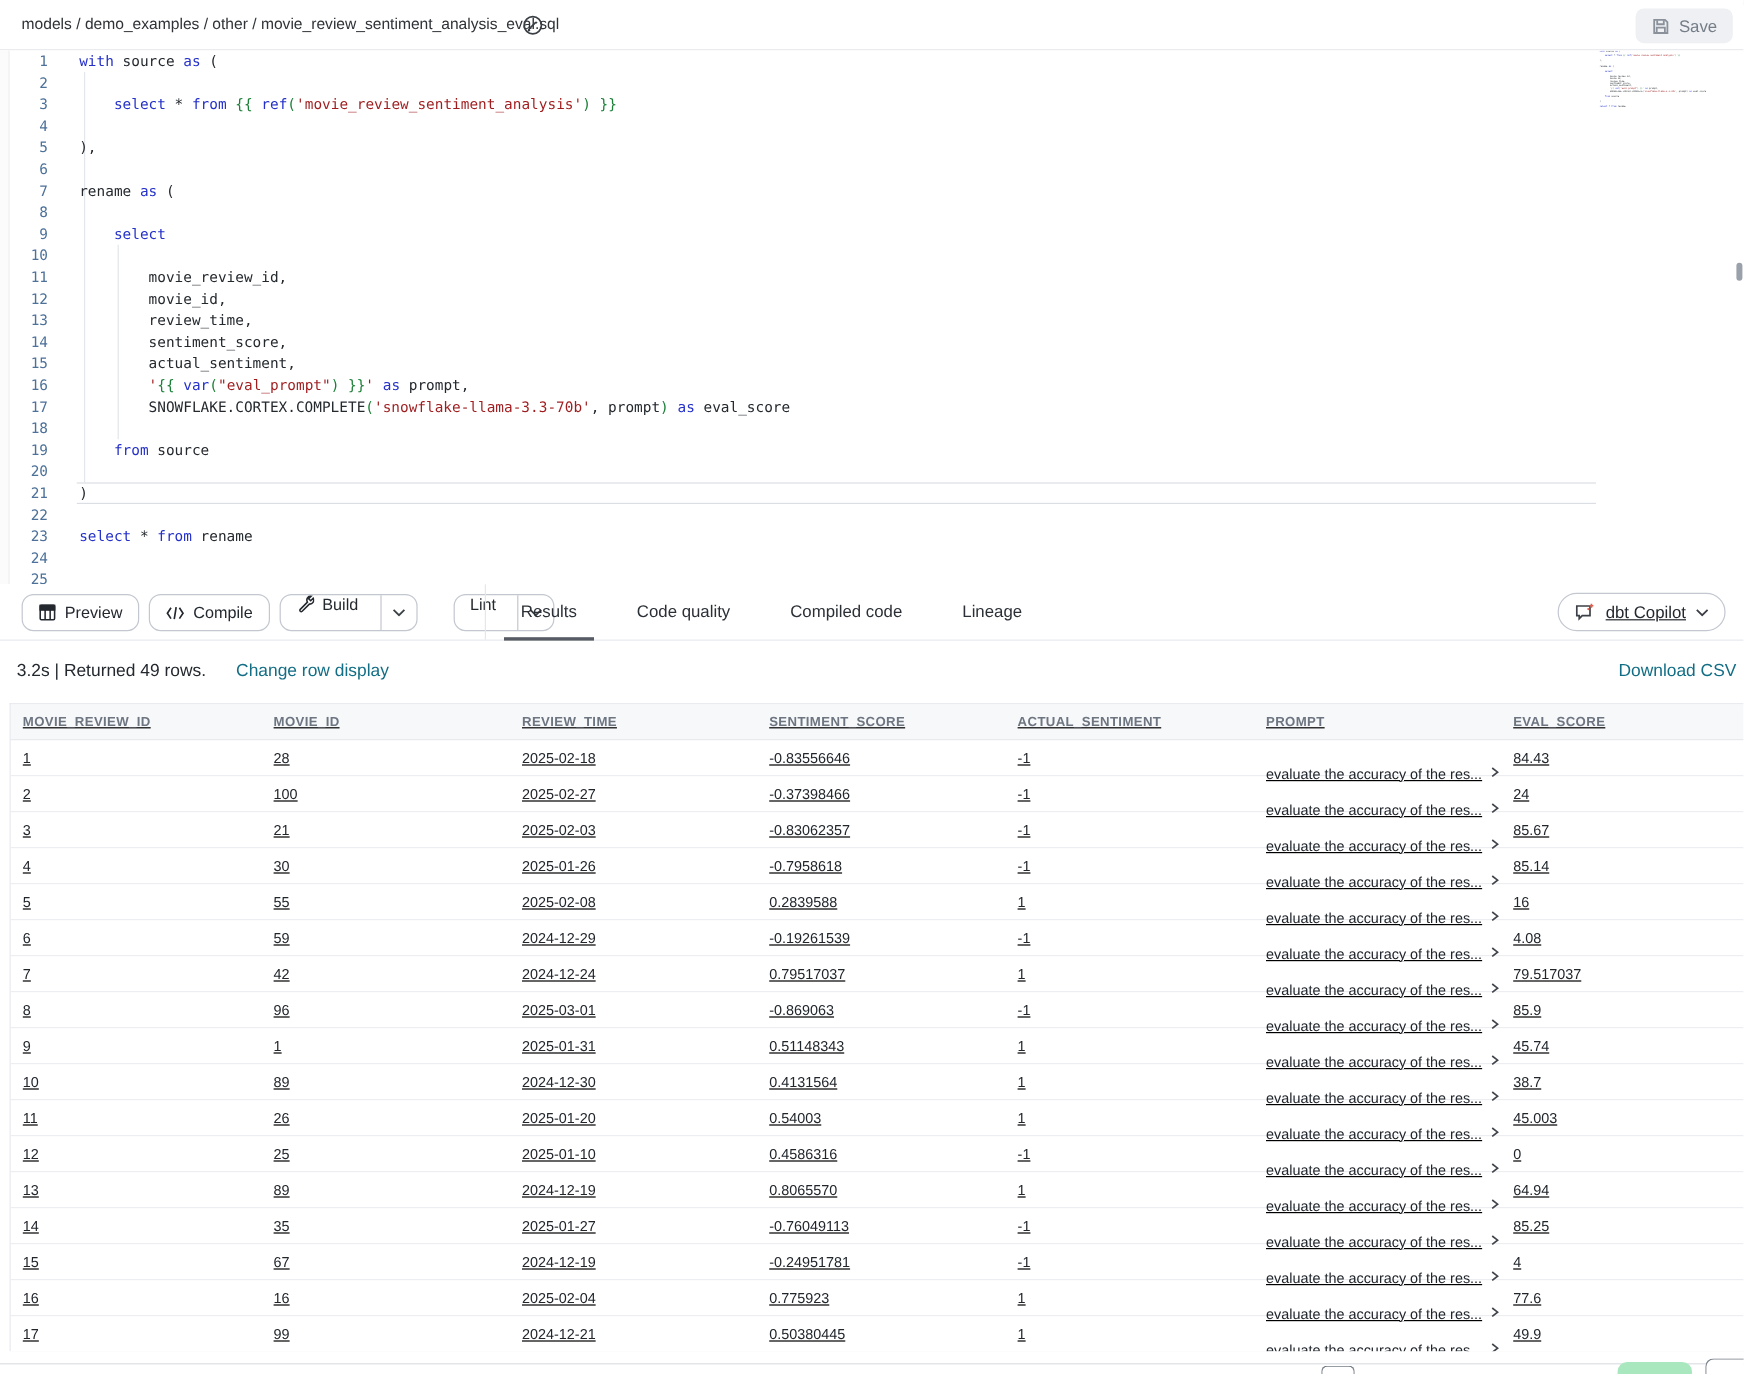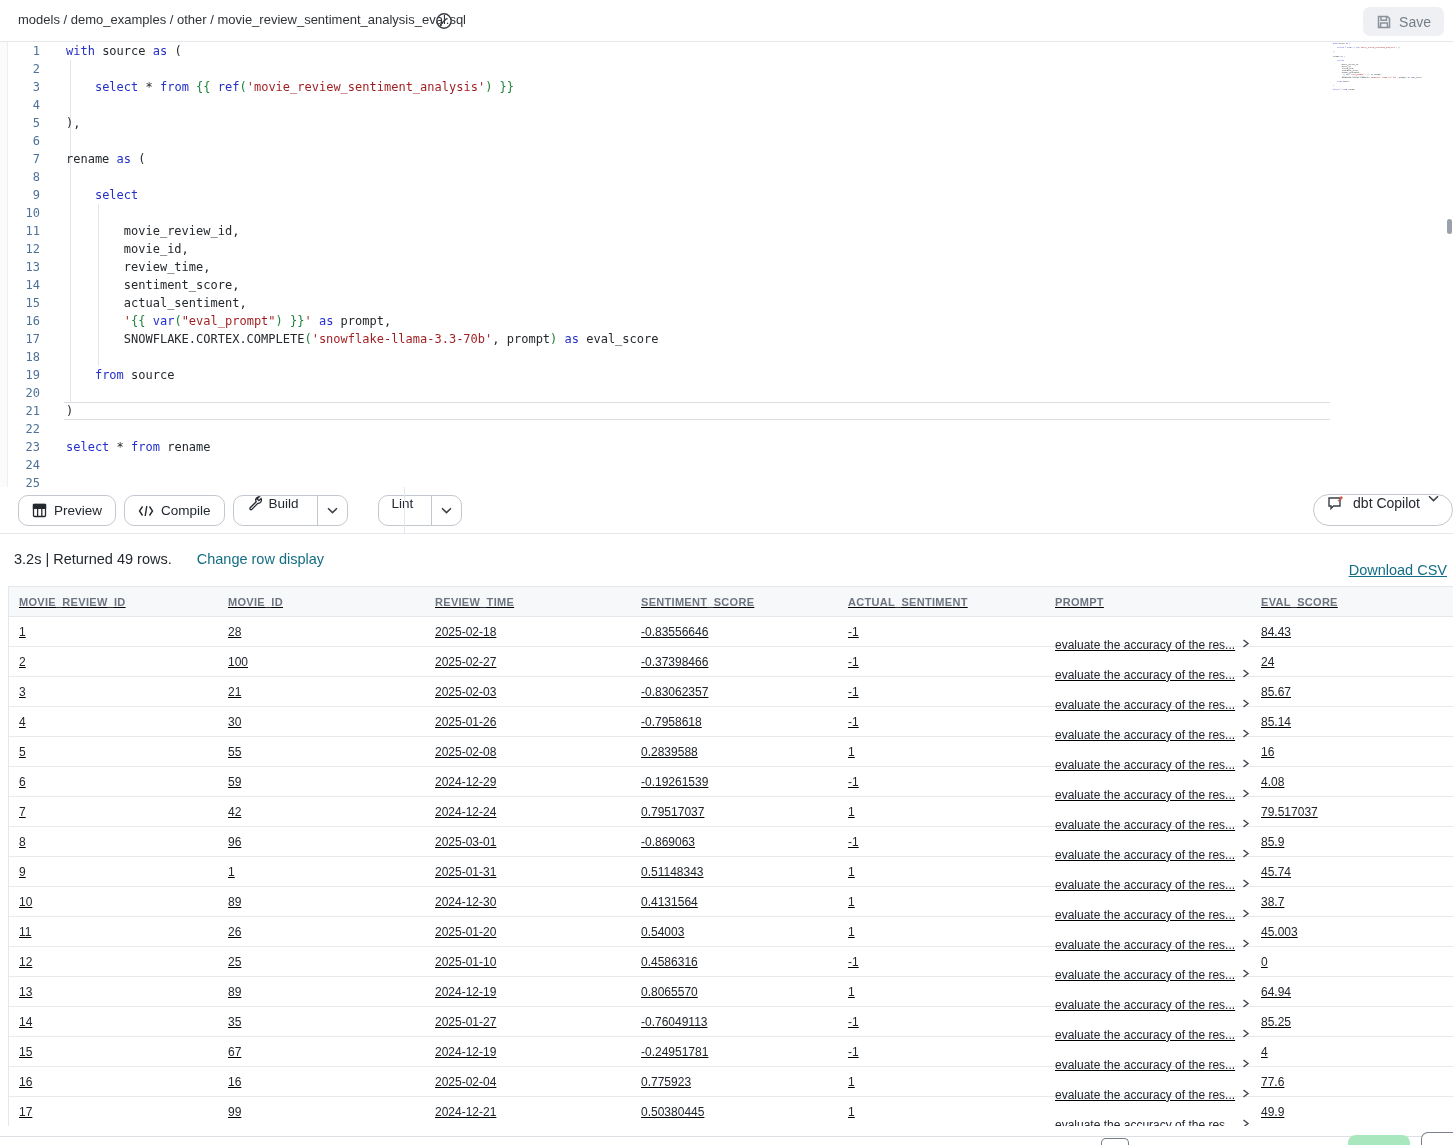--- a/index.html
+++ b/index.html
@@ -42,28 +42,28 @@
   .btn-row { position:absolute; left:18px; top:8px; display:flex; align-items:center; }
   .ui-btn { height:31px; display:flex; align-items:center; gap:7px; padding:0 13px; background:#fff; border:1px solid var(--button-border); border-radius:10px; font-size:13.5px; color:var(--text-dark); cursor:pointer; }
   .split { display:flex; align-items:stretch; padding:0; }
   .split .main { display:flex; gap:7px; padding:0 11px 0 13px; }
   .split .caret { display:flex; align-items:center; padding:0 9px; border-left:1px solid var(--button-border); cursor:pointer; }
   .gap8 { margin-left:8px; } .gap30 { margin-left:30px; }
   .toolbar-divider { position:absolute; left:404px; top:0; width:1px; height:46px; background:var(--border); }
   .tabs { position:absolute; left:420px; top:0; height:47px; display:flex; gap:22px; }
   .tab { height:47px; display:flex; align-items:center; padding:0 14px; font-size:14px; color:#2b3036; cursor:pointer; border-bottom:3px solid transparent; }
   .tab.active { border-bottom-color:var(--tab-underline); }
-  .copilot-btn { position:absolute; right:0; top:7px; height:32px; display:flex; align-items:flex-start; gap:8px; padding:0 13px; background:#fff; border:1px solid var(--button-border); border-radius:16px; font-size:14px; color:var(--text-dark); cursor:pointer; }
+  .copilot-btn { position:absolute; right:15px; top:7px; height:32px; display:flex; align-items:center; gap:8px; padding:0 13px; background:#fff; border:1px solid var(--button-border); border-radius:16px; font-size:14px; color:var(--text-dark); cursor:pointer;text-decoration:underline; }
 
   
   .status-row { position:absolute; left:0; top:534px; width:1453px; height:52px; background:#fff; }
   .status-left { position:absolute; left:14px; top:17px; display:flex; gap:25px; align-items:center; }
   .status-summary { font-size:14.5px; color:#24292f; }
   .link { font-size:14.5px; color:var(--link-teal); cursor:pointer; }
-  .dl-link { position:absolute; right:6px; top:28px;text-decoration:underline; }
+  .dl-link { position:absolute; right:6px; top:17px; }
 
   
   .rtable { position:absolute; left:8px; top:586px; width:1445px; border-left:1px solid var(--border); border-top:1px solid var(--border); }
   .thead, .trow { display:flex;text-decoration:underline; }
   .thead { height:30px; background:#f7f8fa; border-bottom:1px solid var(--border); }
   .th { display:flex; align-items:center; padding-left:10px; font-size:11px; font-weight:600; color:var(--header-text); letter-spacing:.3px; }
   .trow { height:30px; background:#fff; border-bottom:1px solid #e8eaee; }
   .td { display:flex; align-items:center; padding-left:10px; font-size:12px; color:#21262c; }
   .c0 { width:209px; } .c1 { width:207px; } .c2 { width:206px; } .c3 { width:207px; }
   .c4 { width:207px; } .c5 { width:206px; } .c6 { flex:1; }
@@ -243,20 +243,26 @@
         <div class="caret">
           <span>
             <svg width="11" height="7" viewBox="0 0 11 7" fill="none" stroke="#3b4046" stroke-width="1.5">
                 <path d="M1 1.2 L5.5 5.6 10 1.2"></path>
               </svg>
           </span>
         </div>
       </div>
     </div>
     <div class="toolbar-divider"></div>
+    <div class="tabs">
+      <div class="tab active">Results</div>
+      <div class="tab">Code quality</div>
+      <div class="tab">Compiled code</div>
+      <div class="tab">Lineage</div>
+    </div>
     <button class="copilot-btn">
       <span>
         <svg width="18" height="17" viewBox="0 0 18 17" fill="none">
           <path d="M2 3 h11 v8 h-6.5 l-2.5 2.5 v-2.5 h-2 z" stroke="#3b4046" stroke-width="1.4"></path>
           <path d="M14.2 1.2 v3.2 M12.6 2.8 h3.2" stroke="#e05f4c" stroke-width="1.4"></path>
           <circle cx="11.6" cy="5.6" r="0.9" fill="#e05f4c"></circle>
         </svg>
       </span>
       <span>dbt Copilot</span>
       <span>

